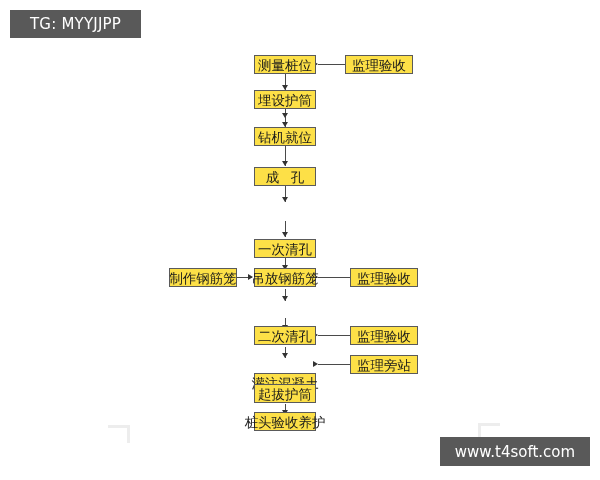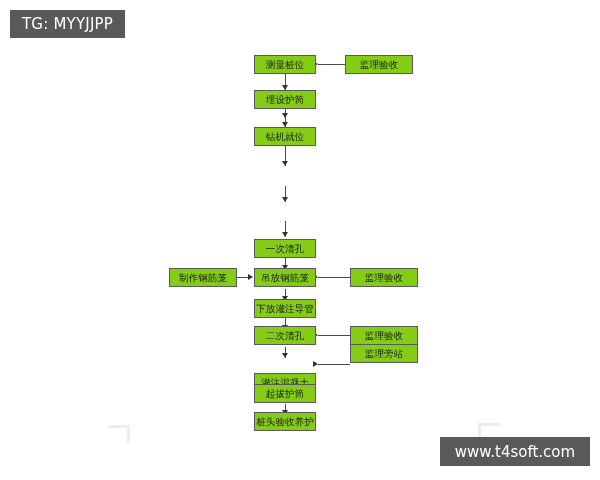--- a/index.html
+++ b/index.html
@@ -22,21 +22,21 @@
     width: 600px;
     height: 480px;
   }
 
   
   .tag-badge {
     position: absolute;
     left: 10px;
     top: 10px;
     height: 28px;
-    padding: 0 12px;
+    padding: 0 20px;
     display: flex;
     align-items: center;
     background: #595959;
     color: #ffffff;
     font-size: 15px;
     letter-spacing: 0.2px;
     white-space: nowrap;
     z-index: 40;
     text-align: right;
   }
@@ -74,26 +74,26 @@
   .corner-mark.tr::before { right: 0; top: 0; width: 22px; height: 3px; }
   .corner-mark.tr::after  { right: 0; top: 0; width: 3px;  height: 18px; }
   .corner-mark.tl::before { left: 0;  top: 0; width: 22px; height: 3px; }
   .corner-mark.tl::after  { left: 0;  top: 0; width: 3px;  height: 18px; }
 
   
   .node {
     position: absolute;
     box-sizing: border-box;
     border: 1px solid #5a5a5a;
-    background: #84cc16;
+    background: #fde047;
     display: flex;
     align-items: center;
     justify-content: center;
     color: #1a1a1a;
-    font-size: 10px;
+    font-size: 14px;
     line-height: 1;
     white-space: nowrap;
     z-index: 20;
     font-family: Liberation Sans, sans-serif;
   }
   .node.main {
     width: 62px;
     height: 19px;
   }
   .node.side {
@@ -197,33 +197,33 @@
   </div>
 
   <div class="node main" style="left:254px; top:90px;">
     <span class="label">埋设护筒</span>
   </div>
 
   <div class="node main" style="left:254px; top:127px;">
     <span class="label">钻机就位</span>
   </div>
 
+  <div class="node main wide-gap" style="left:254px; top:167px;">
+    <span class="label">成  孔</span>
+  </div>
 
 
   <div class="node main" style="left:254px; top:239px;">
     <span class="label">一次清孔</span>
   </div>
 
   <div class="node main" style="left:254px; top:268px;">
     <span class="label">吊放钢筋笼</span>
   </div>
 
-  <div class="node main" style="left:254px; top:299px;">
-    <span class="label">下放灌注导管</span>
-  </div>
 
   <div class="node main" style="left:254px; top:326px;">
     <span class="label">二次清孔</span>
   </div>
 
   <div class="node main" style="left:254px; top:373px;">
     <span class="label">灌注混凝土</span>
   </div>
 
   <div class="node main" style="left:254px; top:384px;text-align:right;">
@@ -243,20 +243,20 @@
   </div>
 
   <div class="node side" style="left:350px; top:268px;">
     <span class="label">监理验收</span>
   </div>
 
   <div class="node side" style="left:350px; top:326px;">
     <span class="label">监理验收</span>
   </div>
 
-  <div class="node side" style="left:350px; top:344px;">
+  <div class="node side" style="left:350px; top:355px;">
     <span class="label">监理旁站</span>
   </div>
 
   <div class="tag-badge">TG: MYYJJPP</div>
   <div class="watermark">www.t4soft.com</div>
 
 </div>
 
 </body></html>

